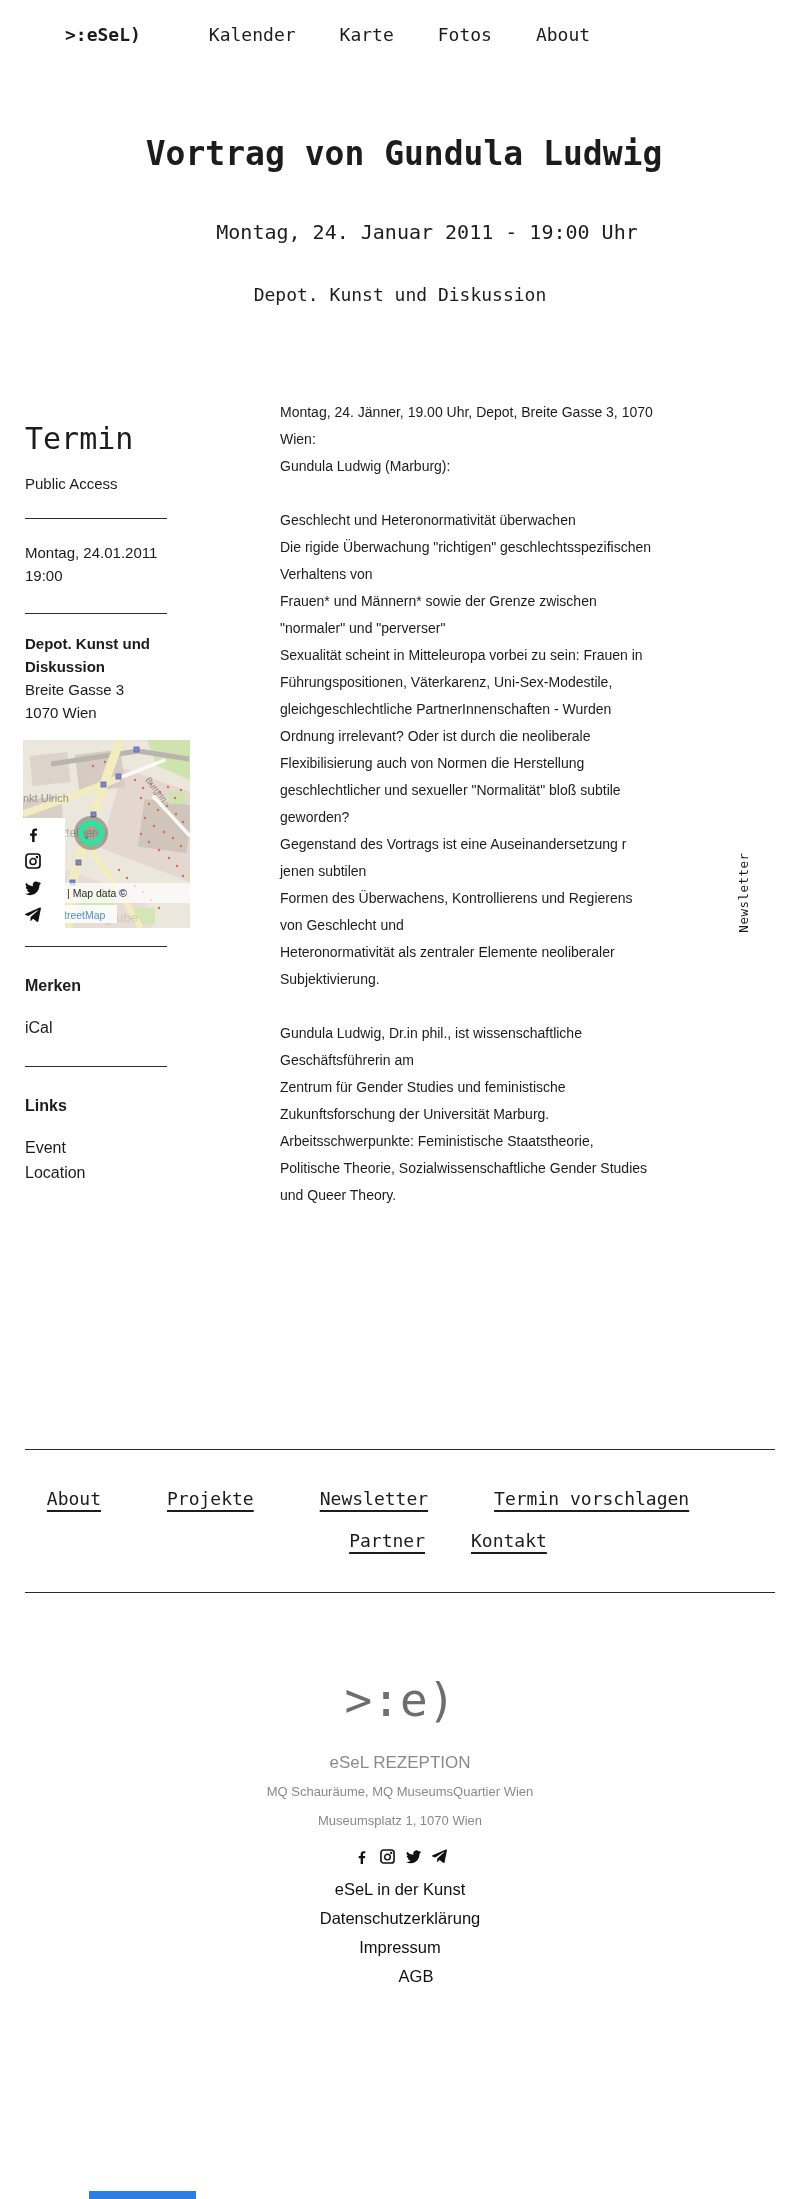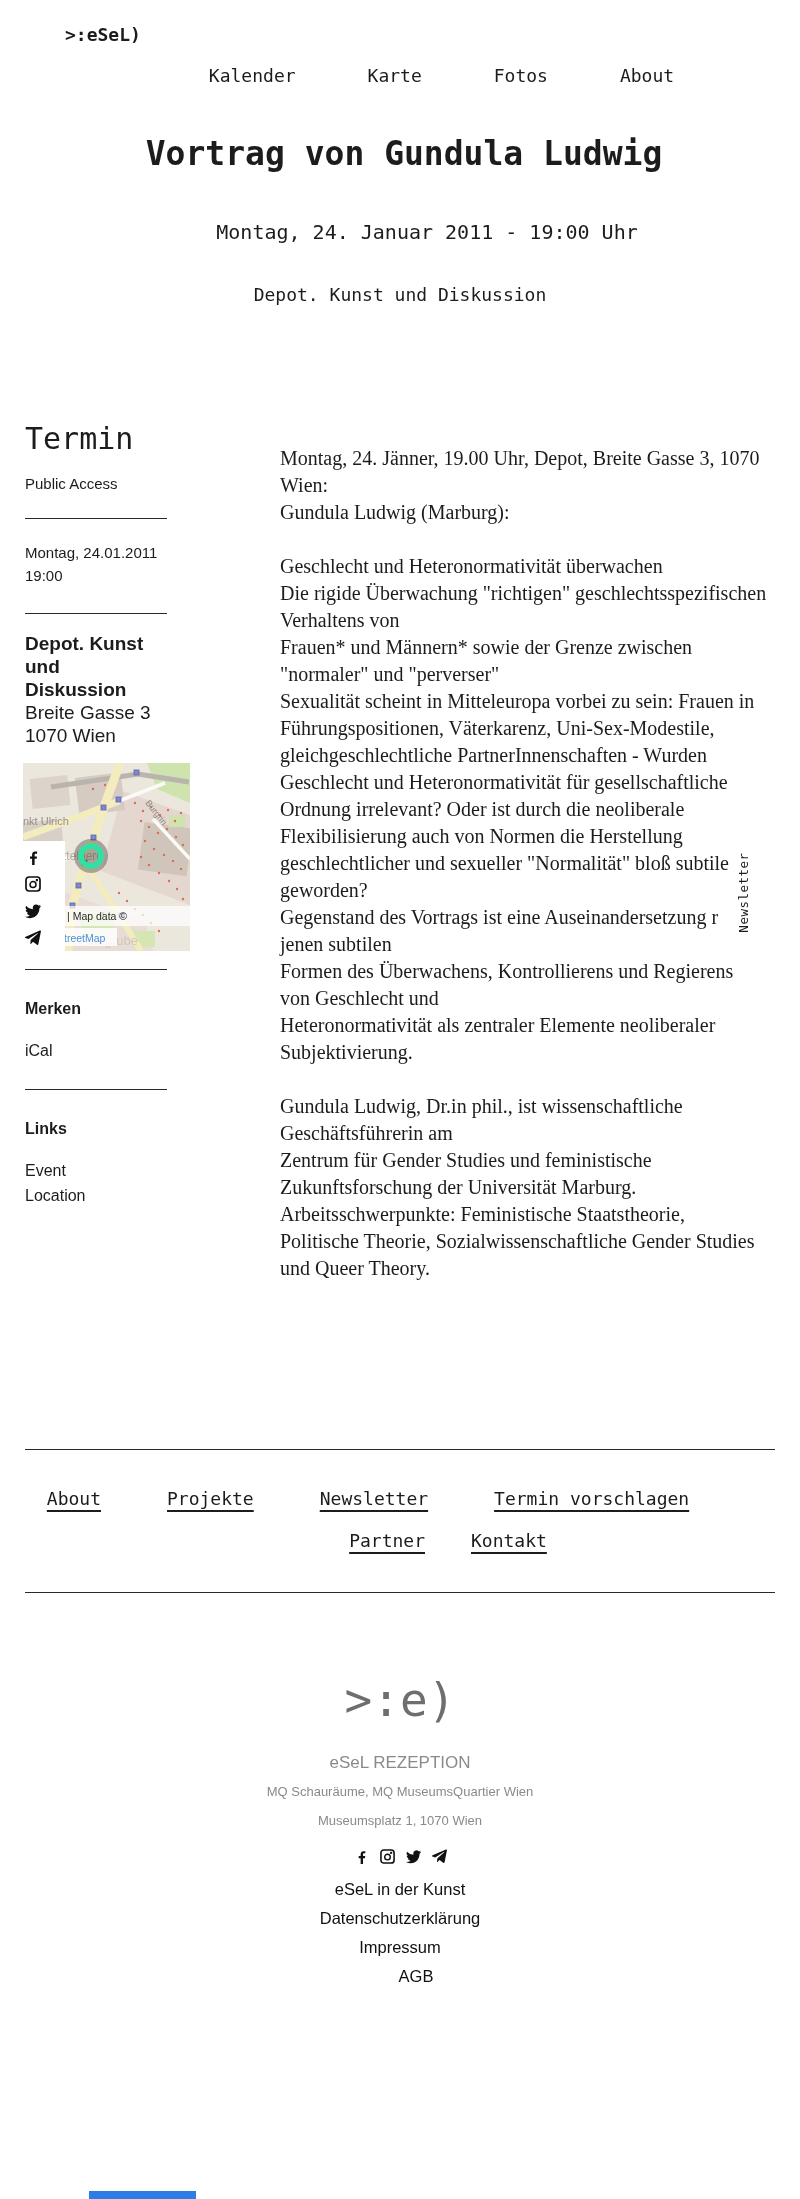--- a/index.html
+++ b/index.html
@@ -21,35 +21,35 @@
               font-family:"DejaVu Sans Mono",monospace;font-size:18px;}
 
   
   .sidebar{position:absolute;left:25px;top:423px;width:142px;font-size:15px;}
   .sidebar h2{font-family:"DejaVu Sans Mono",monospace;font-size:30px;font-weight:normal;margin:0;line-height:32px;}
   .access{margin-top:20px;font-size:15px;}
   .sidebar hr{border:none;border-top:1px solid #2a2a2a;margin:0;width:100%;}
   .hr1{margin-top:26px !important;}
   .date-block{margin-top:22px;line-height:23px;font-size:15px;}
   .hr2{margin-top:26px !important;}
-  .venue-block{margin-top:18px;line-height:23px;font-size:19px;}
+  .venue-block{margin-top:18px;line-height:23px;font-size:15px;}
   .venue-block .b{font-weight:bold;}
   .map-wrap{position:relative;margin-top:16px;margin-left:-2px;width:167px;height:188px;text-decoration:underline;}
   .map-wrap svg.map{position:absolute;left:0;top:0;}
   .icon-col{position:absolute;left:0;top:78px;width:42px;height:110px;background:#fff;
             display:flex;flex-direction:column;gap:11px;padding-top:8px;box-sizing:border-box;}
   .icon-col svg{width:16px;height:16px;margin-left:2px;}
   .hr3{margin-top:18px !important;}
   .side-h{font-weight:bold;font-size:16px;margin-top:30px;}
   .side-list{margin-top:20px;line-height:25px;font-size:16px;}
   .side-list div{line-height:25px;}
   .hr4{margin-top:26px !important;}
 
   
-  .main{position:absolute;left:280px;top:445px;width:490px;font-size:20px;line-height:27px;font-family:Liberation Serif, serif;}
+  .main{position:absolute;left:280px;top:399px;width:490px;font-size:14px;line-height:27px;}
   .para{margin:0 0 27px 0;}
   .pline{white-space:nowrap;}
 
   
   .newsletter{position:absolute;left:698px;top:885px;width:90px;text-align:center;
               font-family:"DejaVu Sans Mono",monospace;font-size:12.5px;letter-spacing:.5px;
               transform:rotate(-90deg);color:#1c1c1c;}
 
   
   .fhr{position:absolute;left:25px;width:750px;border:none;border-top:1px solid #2a2a2a;margin:0;}
@@ -72,21 +72,21 @@
 
   .blue-bar{position:absolute;left:89px;top:2191px;width:107px;height:8px;background:#2e7de5;}
 </style>
 </head>
 <body>
 
 <div class="page">
 
   <div class="nav">
     <a href="#" class="logo">&gt;:eSeL)</a>
-    <span style="display:flex;gap:72px;margin-top:41px;">
+    <span style="display:flex;gap:44px;">
 
     <a href="#">Kalender</a>
         <a href="#">Karte</a>
         <a href="#">Fotos</a>
         <a href="#">About</a>
       </span>
   </div>
 
   <h1 class="title" style="margin:4px;font-weight:bold;">Vortrag von Gundula Ludwig</h1>
   <div class="subtitle">Montag, 24. Januar 2011 - 19:00 Uhr</div>
@@ -246,21 +246,20 @@
     <div class="para">
 
     <div class="pline">Geschlecht und Heteronormativität überwachen</div>
         <div class="pline">Die rigide Überwachung "richtigen" geschlechtsspezifischen</div>
         <div class="pline">Verhaltens von</div>
         <div class="pline">Frauen* und Männern* sowie der Grenze zwischen</div>
         <div class="pline">"normaler" und "perverser"</div>
         <div class="pline">Sexualität scheint in Mitteleuropa vorbei zu sein: Frauen in</div>
         <div class="pline">Führungspositionen, Väterkarenz, Uni-Sex-Modestile,</div>
         <div class="pline">gleichgeschlechtliche PartnerInnenschaften - Wurden</div>
-        <div class="pline">Geschlecht und Heteronormativität für gesellschaftliche</div>
         <div class="pline">Ordnung irrelevant? Oder ist durch die neoliberale</div>
         <div class="pline">Flexibilisierung auch von Normen die Herstellung</div>
         <div class="pline">geschlechtlicher und sexueller "Normalität" bloß subtile</div>
         <div class="pline">geworden?</div>
         <div class="pline">Gegenstand des Vortrags ist eine Auseinandersetzung r</div>
         <div class="pline">jenen subtilen</div>
         <div class="pline">Formen des Überwachens, Kontrollierens und Regierens</div>
         <div class="pline">von Geschlecht und</div>
         <div class="pline">Heteronormativität als zentraler Elemente neoliberaler</div>
         <div class="pline">Subjektivierung.</div>

